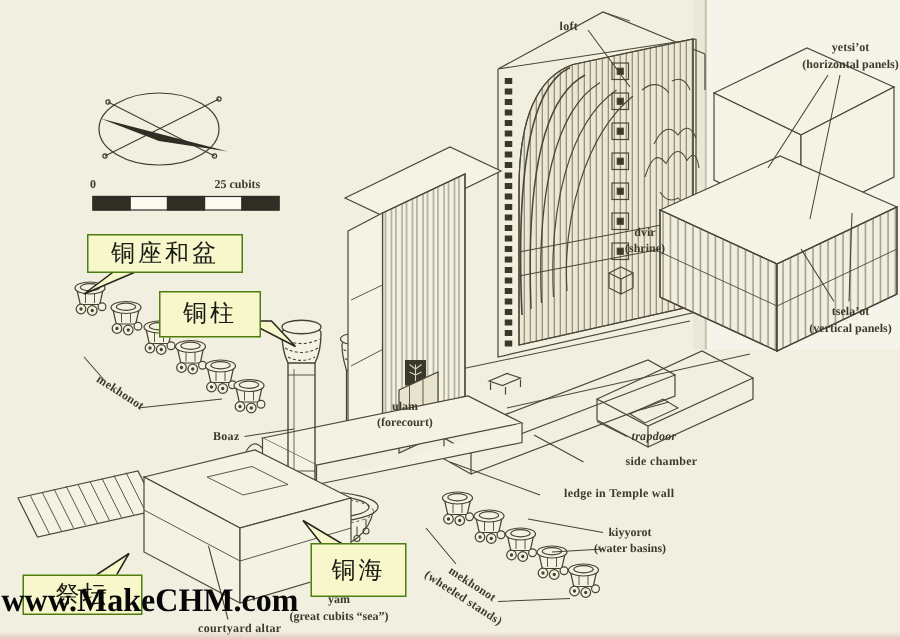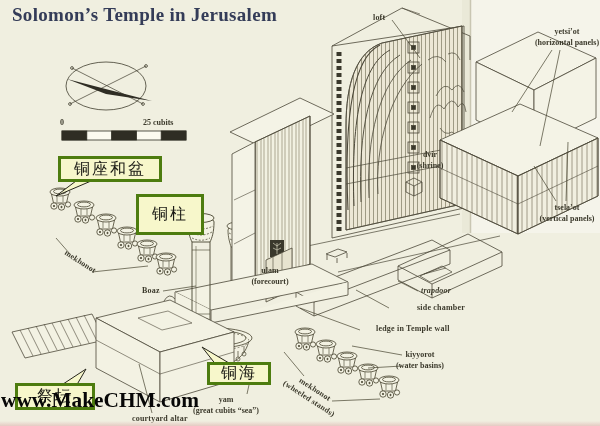--- a/index.html
+++ b/index.html
@@ -8,21 +8,21 @@
   #stage{position:absolute;inset:0;width:600px;height:426px;}
   svg{position:absolute;left:0;top:0;}
   .title{position:absolute;left:12px;top:4px;font:bold 19px "Liberation Serif",serif;
          color:#343c58;letter-spacing:.3px;white-space:nowrap;}
   .lbl{position:absolute;font:600 8px "Liberation Serif",serif;color:#3c3a2c;
        letter-spacing:.2px;white-space:nowrap;line-height:10px;}
   .lbl-c{position:absolute;text-align:center;transform:translateX(-50%);
           font:600 8px "Liberation Serif",serif;color:#3c3a2c;white-space:nowrap;line-height:11px;}
   .rot{transform:translate(-50%,-50%) rotate(33deg);}
   .rot-c{transform:translate(-50%,-50%) rotate(33deg);text-align:center;}
-  .callout{position:absolute;background:#f7f7cb;border:3px solid #4d7c0f;
+  .callout{position:absolute;background:#f7f7cb;border:1px solid #4d7c0f;
            display:flex;align-items:center;justify-content:center;
            font:16px "DejaVu Sans",sans-serif;color:#191914;letter-spacing:2px;box-sizing:border-box;}
   .scalelbl{position:absolute;font:600 8px "Liberation Serif",serif;color:#3c3a2c;white-space:nowrap;}
   .watermark{position:absolute;left:1px;top:387px;font:800 22px "Liberation Serif",serif;
              color:#070707;white-space:nowrap;transform:scaleX(.97);transform-origin:left;}
   .pinkedge{position:absolute;left:0;bottom:0;width:600px;height:5px;
             background:linear-gradient(#f0efe000,#e5cac3);pointer-events:none;}
 </style>
 </head>
 <body>
@@ -239,21 +239,20 @@
   </g>
 
   <g stroke="#26251c" stroke-width="1" fill="#f7f7cb">
     <polygon points="80,178 98,178 56,196"></polygon>
     <polygon points="164,214 181,214 197,231"></polygon>
     <polygon points="217,366 234,366 202,347"></polygon>
     <polygon points="57,388 75,388 86,369"></polygon>
   </g>
 </svg>
 
-<div class="title">Solomon’s Temple in Jerusalem</div>
 
 <div class="scalelbl" style="left:60px;top:118px;">0</div>
 <div class="scalelbl" style="left:143px;top:118px;">25 cubits</div>
 
 <div class="lbl" style="left:373px;top:13px;">loft</div>
 
 <div class="lbl-c" style="left:567px;top:26px;">
   <div>yetsi’ot</div>
   <div>(horizontal panels)</div>
 </div>
@@ -293,21 +292,21 @@
 <div class="lbl" style="left:142px;top:286px;">Boaz</div>
 
 <div class="lbl-c" style="left:226px;top:394px;">
   <div>yam</div>
   <div>(great cubits “sea”)</div>
 </div>
 
 <div class="lbl" style="left:132px;top:414px;">courtyard altar</div>
 
 <div class="callout" style="left:58px;top:156px;width:104px;height:26px;">铜座和盆</div>
-<div class="callout" style="left:136px;top:194px;width:68px;height:41px;">铜柱</div>
-<div class="callout" style="left:207px;top:362px;width:64px;height:23px;">铜海</div>
+<div class="callout" style="left:106px;top:194px;width:68px;height:31px;">铜柱</div>
+<div class="callout" style="left:207px;top:362px;width:64px;height:36px;">铜海</div>
 <div class="callout" style="left:15px;top:383px;width:80px;height:27px;">祭坛</div>
 
 <div class="watermark">www.MakeCHM.com</div>
 
 <div class="pinkedge"></div>
 
 </div>
 
 </body></html>

